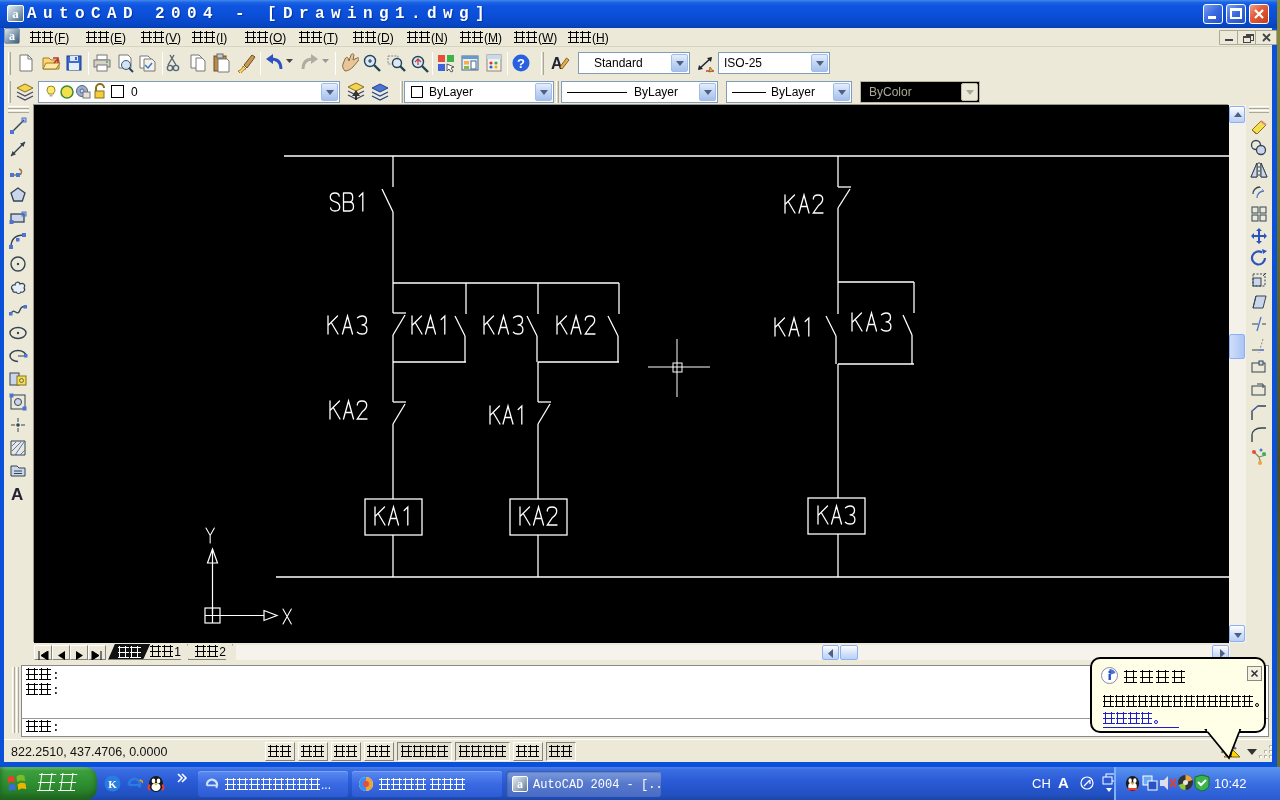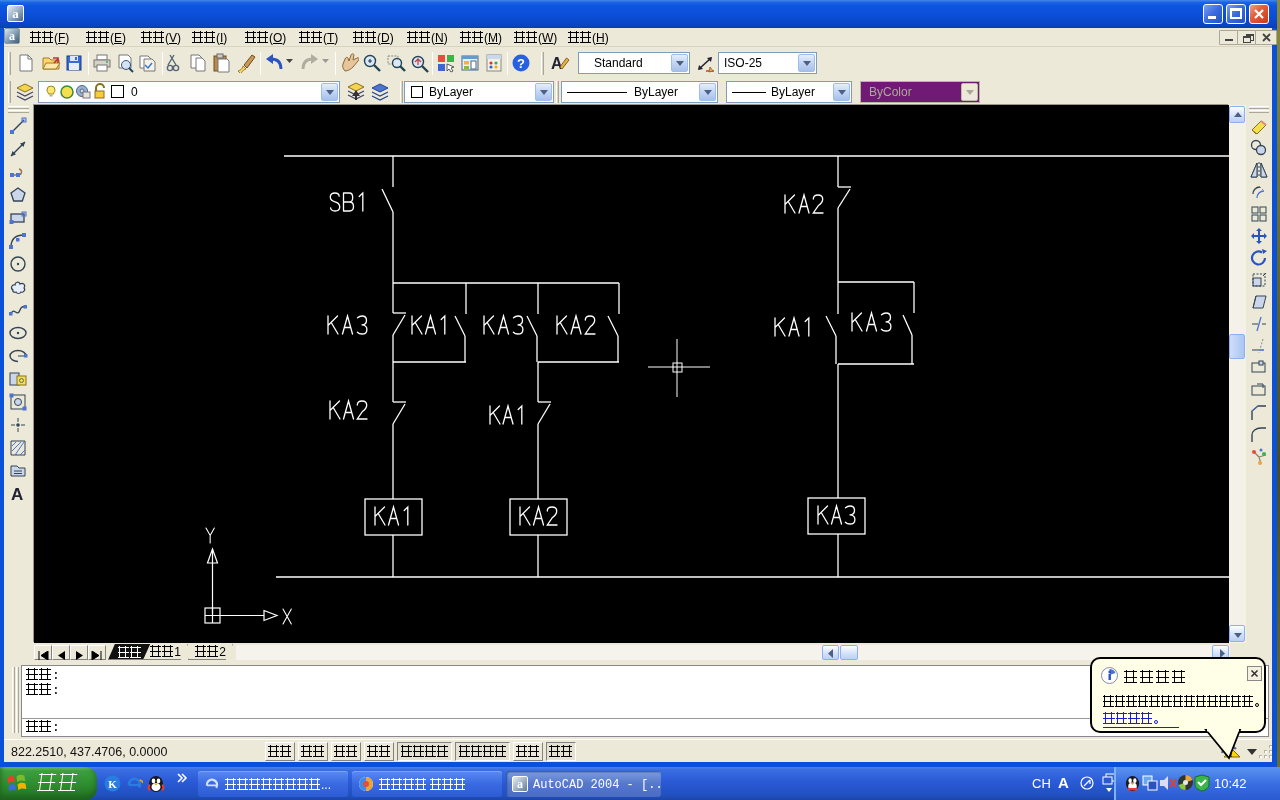--- a/index.html
+++ b/index.html
@@ -29,21 +29,21 @@
 #childicon{left:6px;top:2px;width:16px;height:16px;background:linear-gradient(135deg,#dfe7ee 0%,#8fa9bc 45%,#3c5a70 100%);border:1px solid #89a;border-radius:2px;color:#fff;font:bold 12px "Liberation Serif",serif;text-align:center;line-height:14px}
 .mdibtn{position:absolute;top:2px;width:22px;height:15px;background:#ece9d8;border:1px solid #aca899;border-radius:1px;color:#404040;text-align:center;font:bold 10px "Liberation Sans",sans-serif;line-height:13px}
 
 #row1{left:4px;top:48px;width:1268px;height:31px;background:#ece9d8}
 #row2{left:4px;top:79px;width:1268px;height:26px;background:#ece9d8}
 .grip{position:absolute;width:3px;border-left:1px solid #fff;border-right:1px solid #aca899;background:#d8d4c8}
 .tbsep{position:absolute;width:1px;background:#c8c4b0;border-right:1px solid #fff}
 .combo{position:absolute;height:22px;background:#fff;border:1px solid #7f9db9;font-size:12px;color:#000}
 .combo .arr{position:absolute;right:1px;top:1px;width:17px;height:18px;background:linear-gradient(#e6eefb,#c2d5f3 50%,#a8c0ea);border:1px solid #9ebcf0;border-radius:2px}
 .combo .arr:after{content:"";position:absolute;left:4px;top:6px;border-left:4px solid transparent;border-right:4px solid transparent;border-top:5px solid #4d6185}
-.combodis{background:#701a75;border-color:#b8b4a2;color:#aca899}
+.combodis{background:#000000;border-color:#b8b4a2;color:#aca899}
 .combodis .arr:after{border-top-color:#aca899}
 .ti{position:absolute;top:5px;width:20px;height:20px}
 .di{position:absolute;left:4px;width:20px;height:20px}
 .mi{position:absolute;left:3px;width:20px;height:20px}
 .navbtn{position:absolute;top:1px;width:18px;height:15px;background:#ece9d8;border:1px solid;border-color:#fff #848280 #848280 #fff;text-align:center}
 .navbtn svg{margin-top:3px}
 .tab{position:absolute;top:0;height:16px;font-size:12px;text-align:center;border:1px solid #848280;border-top:none;color:#000;background:#ece9d8}
 .cmdline{position:relative;height:15px;color:#000;white-space:pre}
 .jdot{display:inline-block;width:4px;height:4px;border:1px solid currentColor;border-radius:50%;margin-left:1px;vertical-align:-1px}
 
@@ -71,20 +71,21 @@
 #taskbar{left:0;top:767px;width:1280px;height:33px;background:linear-gradient(#4d82e8 0%,#3a6ee2 8%,#2a5ad6 45%,#2150c0 85%,#1c46a8 100%)}
 #startbtn{position:absolute;left:0;top:0;width:97px;height:33px;border-radius:0 12px 12px 0;background:linear-gradient(#6cc26c 0%,#3d9e3f 12%,#2e8f30 50%,#247626 90%);box-shadow:inset 0 -3px 6px #1c5e1e}
 .taskbtn{position:absolute;top:4px;height:26px;border-radius:3px;background:linear-gradient(#5a8af0 0%,#3a6ae2 50%,#2d5bd4 100%);box-shadow:inset 0 1px 0 #7aa2f5;color:#fff;font-size:12px;overflow:hidden;white-space:nowrap}
 #tray{position:absolute;right:0;top:0;width:166px;height:33px;background:linear-gradient(#5a95f0 0%,#3a6ee2 50%,#2a5ad0 100%);border-left:2px solid #7fb1f7}
 
 #balloon{left:1090px;top:657px;width:176px;height:76px;background:#ffffe7;border:2px solid #000;border-radius:10px}
 </style></head><body>
 <div id="app">
  <div class="abs" id="titlebar"></div>
  <div class="abs" id="titleicon">a</div>
+ <div class="abs" id="titletext">AutoCAD 2004 - [Drawing1.dwg]</div>
  <div class="abs tbtn" id="bmin">
       <div style="position:absolute;left:4px;bottom:4px;width:8px;height:3px;background:#fff"></div>
     </div>
  <div class="abs tbtn" id="bmax">
       <div style="position:absolute;left:3px;top:3px;width:12px;height:11px;border:2px solid #fff;border-top-width:3px"></div>
     </div>
  <div class="abs tbtn" id="bclose">
       <svg width="18" height="18" viewBox="0 0 18 18" style="position:absolute;left:0;top:0">
         <path d="M5 5l8 8M13 5l-8 8" stroke="#fff" stroke-width="2.2"></path>
       </svg>
@@ -241,21 +242,21 @@
   <div class="combo" style="left:574px;top:4px;width:112px">
         <span style="position:absolute;left:15px;top:3px">Standard</span>
         <div class="arr"></div>
       </div>
   <svg class="ti" style="left:692px" viewBox="0 0 20 20">
         <path d="M3 16L15 5" stroke="#223" stroke-width="1.6"></path>
         <path d="M2 17l5-1-4-4zM16 4l-5 1 4 4z" fill="#223"></path>
         <path d="M10 18h8" stroke="#c33" stroke-width="1.4"></path>
         <path d="M14 14l3 4-4 1z" fill="#e8b04c" stroke="#86601c" stroke-width="0.8"></path>
       </svg>
-  <div class="combo" style="left:714px;top:4px;width:99px">
+  <div class="combo" style="left:714px;top:4px;width:112px">
         <span style="position:absolute;left:5px;top:3px">ISO-25</span>
         <div class="arr"></div>
       </div>
  </div>
  <div class="abs" id="row2">
   <div class="grip" style="left:4px;top:2px;height:22px"></div>
   <svg class="ti" style="left:11px;top:3px" viewBox="0 0 20 20">
         <path d="M2 6l8-4 8 4-8 4z" fill="#f4d44c" stroke="#887020"></path>
         <path d="M2 10l8 4 8-4" fill="none" stroke="#446" stroke-width="1.2"></path>
         <path d="M2 14l8 4 8-4" fill="none" stroke="#446" stroke-width="1.2"></path>

